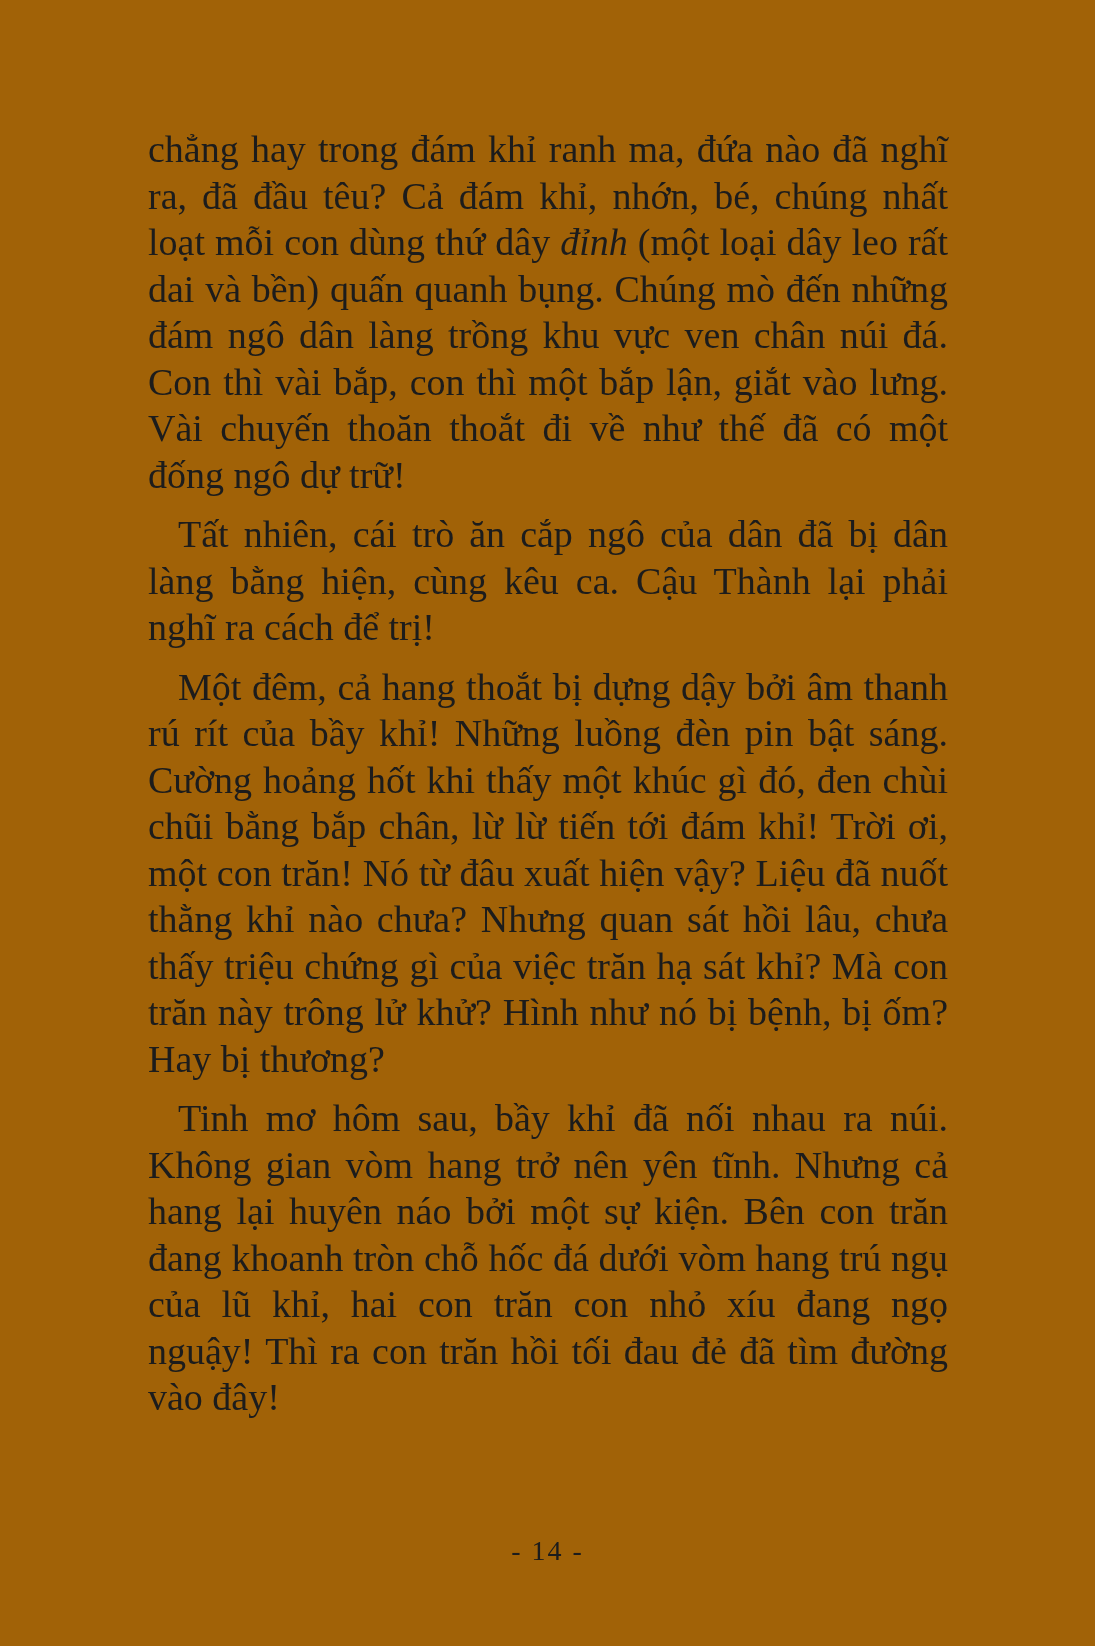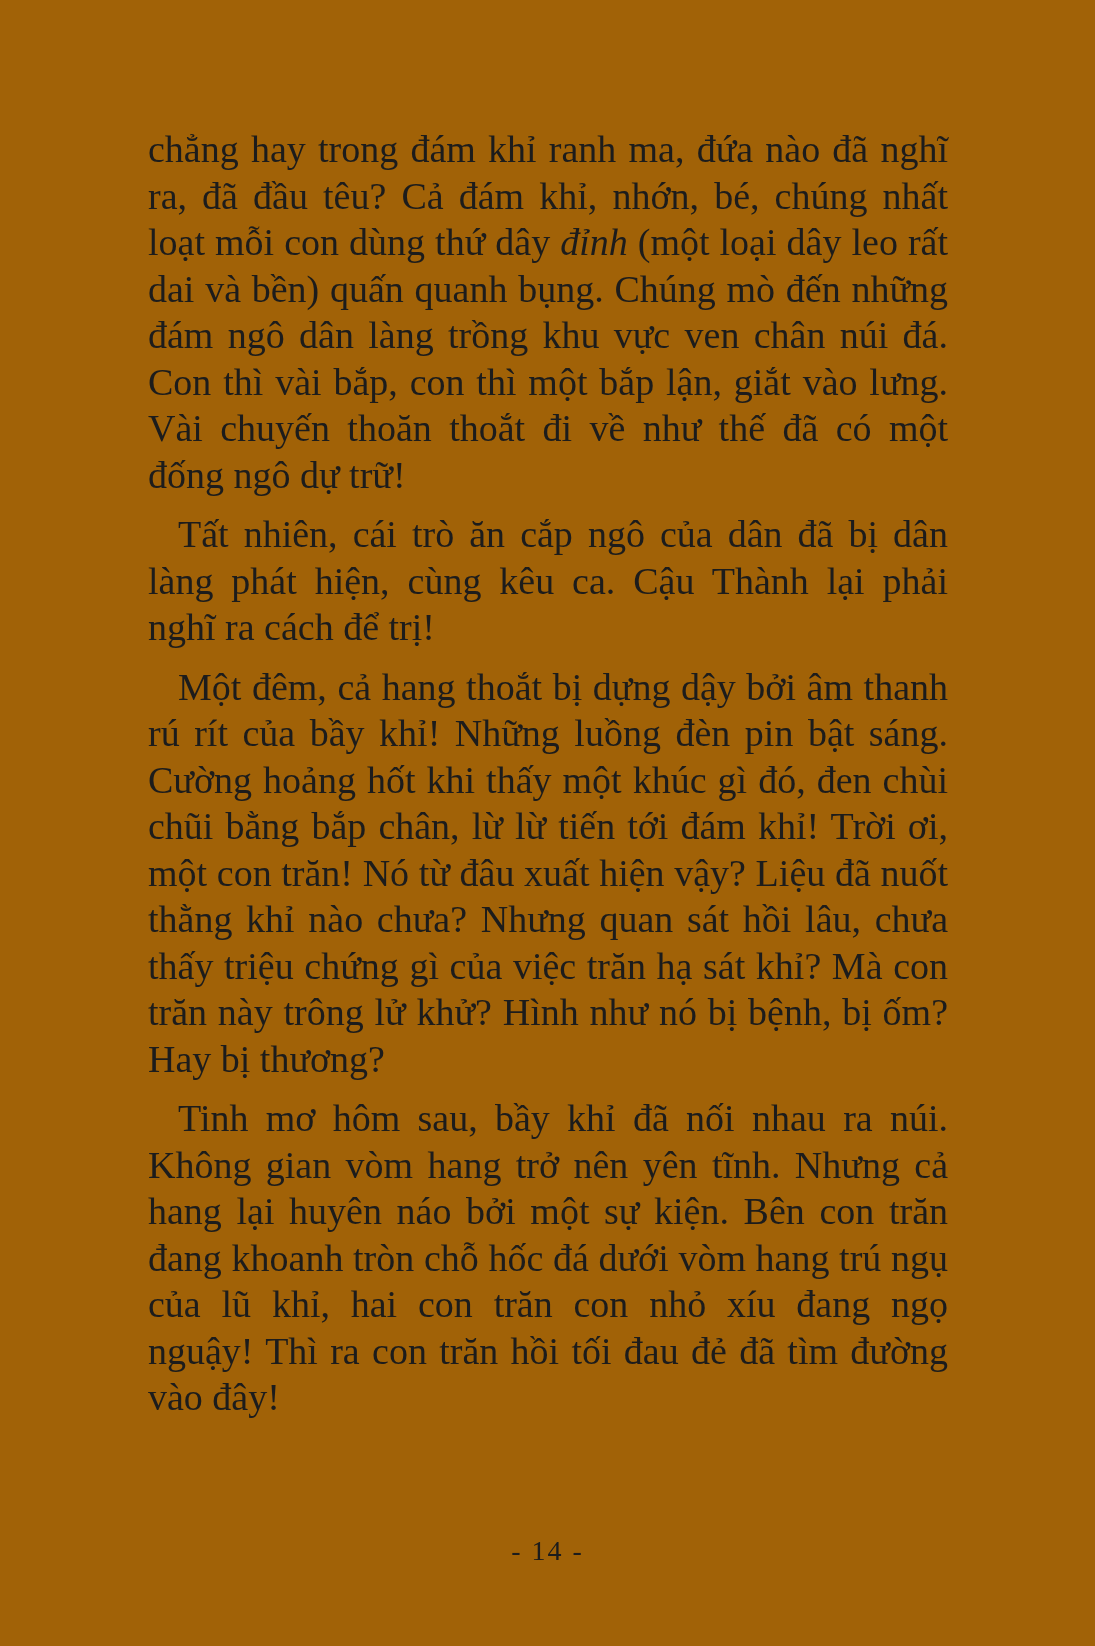--- a/index.html
+++ b/index.html
@@ -56,21 +56,21 @@
     line-height: 34px;
     letter-spacing: 2px;
   }
 </style>
 </head>
 <body>
 
 <main class="page">
   <section class="text-block">
       <p class=""><span>chẳng hay trong đám khỉ ranh ma, đứa nào đã nghĩ ra, đã đầu têu? Cả đám khỉ, nhớn, bé, chúng nhất loạt mỗi con dùng thứ dây </span><em>đỉnh</em><span> (một loại dây leo rất dai và bền) quấn quanh bụng. Chúng mò đến những đám ngô dân làng trồng khu vực ven chân núi đá. Con thì vài bắp, con thì một bắp lận, giắt vào lưng. Vài chuyến thoăn thoắt đi về như thế đã có một đống ngô dự trữ!</span></p>
-      <p class="indent"><span>Tất nhiên, cái trò ăn cắp ngô của dân đã bị dân làng phát hiện, cùng kêu ca. Cậu Thành lại phải nghĩ ra cách để trị!</span></p>
+      <p class="indent"><span>Tất nhiên, cái trò ăn cắp ngô của dân đã bị dân làng bằng hiện, cùng kêu ca. Cậu Thành lại phải nghĩ ra cách để trị!</span></p>
       <p class="indent"><span>Một đêm, cả hang thoắt bị dựng dậy bởi âm thanh rú rít của bầy khỉ! Những luồng đèn pin bật sáng. Cường hoảng hốt khi thấy một khúc gì đó, đen chùi chũi bằng bắp chân, lừ lừ tiến tới đám khỉ! Trời ơi, một con trăn! Nó từ đâu xuất hiện vậy? Liệu đã nuốt thằng khỉ nào chưa? Nhưng quan sát hồi lâu, chưa thấy triệu chứng gì của việc trăn hạ sát khỉ? Mà con trăn này trông lử khử? Hình như nó bị bệnh, bị ốm? Hay bị thương?</span></p>
       <p class="indent"><span>Tinh mơ hôm sau, bầy khỉ đã nối nhau ra núi. Không gian vòm hang trở nên yên tĩnh. Nhưng cả hang lại huyên náo bởi một sự kiện. Bên con trăn đang khoanh tròn chỗ hốc đá dưới vòm hang trú ngụ của lũ khỉ, hai con trăn con nhỏ xíu đang ngọ nguậy! Thì ra con trăn hồi tối đau đẻ đã tìm đường vào đây!</span></p>
     </section>
 
   <footer class="page-footer">
     <span class="page-number">- 14 -</span>
   </footer>
 </main>
 
 </body></html>

